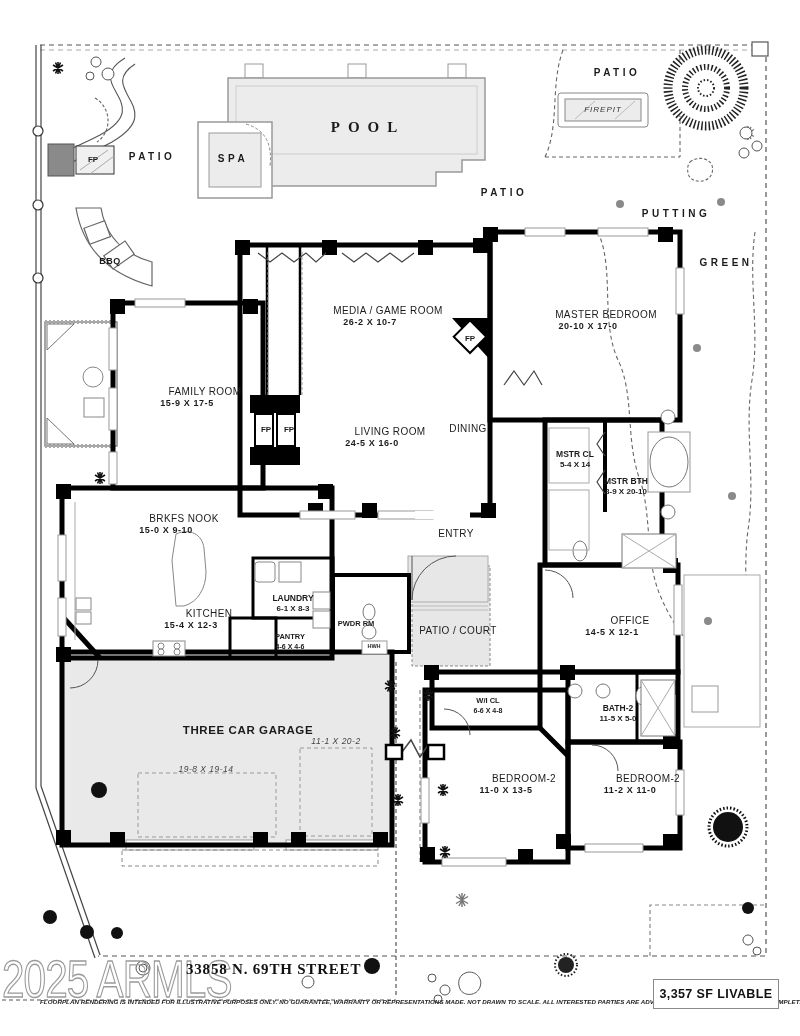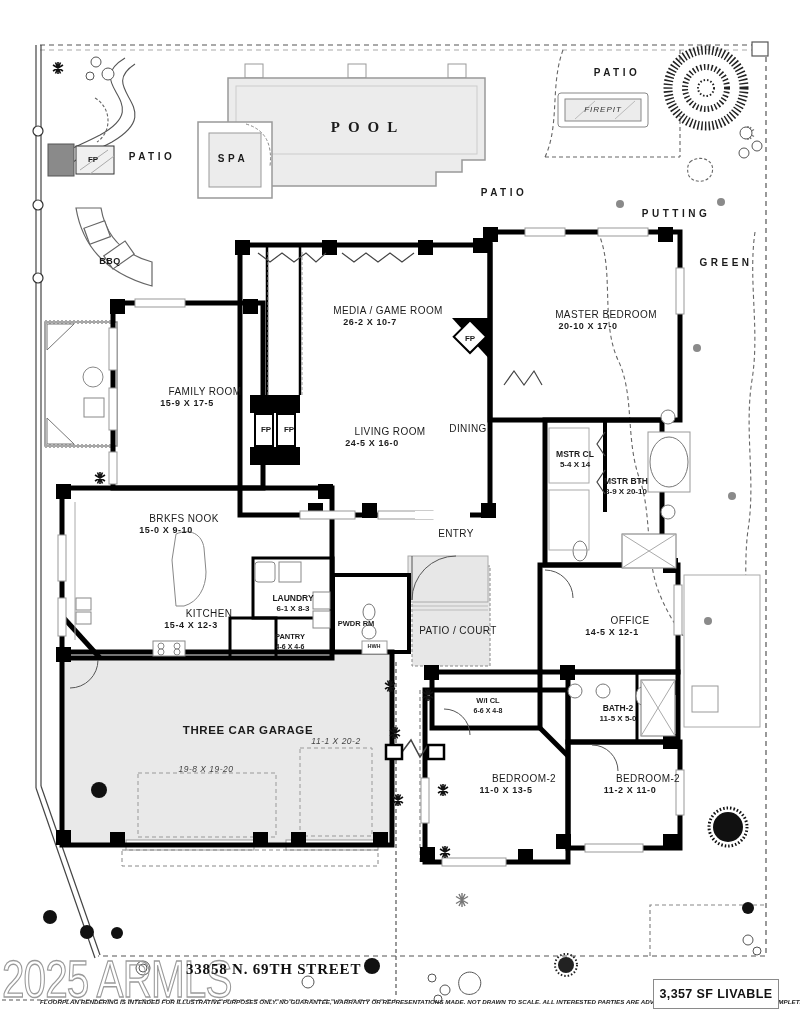--- a/index.html
+++ b/index.html
@@ -425,21 +425,21 @@
         <div class="t">BATH-2</div>
         <div class="s">11-5 X 5-0</div>
       </div>
       <div class="lbl room-lg" style="left: 248px; top: 730px;">
         <div class="t">THREE CAR GARAGE</div>
       </div>
       <div class="lbl dim-italic" style="left: 336px; top: 742px;">
         <div class="t">11-1 X 20-2</div>
       </div>
       <div class="lbl dim-italic" style="left: 206px; top: 770px;">
-        <div class="t">19-8 X 19-20</div>
+        <div class="t">19-8 X 19-14</div>
       </div>
       <div class="lbl room" style="left: 506px; top: 784px;">
         <div class="t">BEDROOM-2</div>
         <div class="s">11-0 X 13-5</div>
       </div>
       <div class="lbl room" style="left: 630px; top: 784px;">
         <div class="t">BEDROOM-2</div>
         <div class="s">11-2 X 11-0</div>
       </div>
       <div class="lbl fp" style="left: 266px; top: 430px;">

